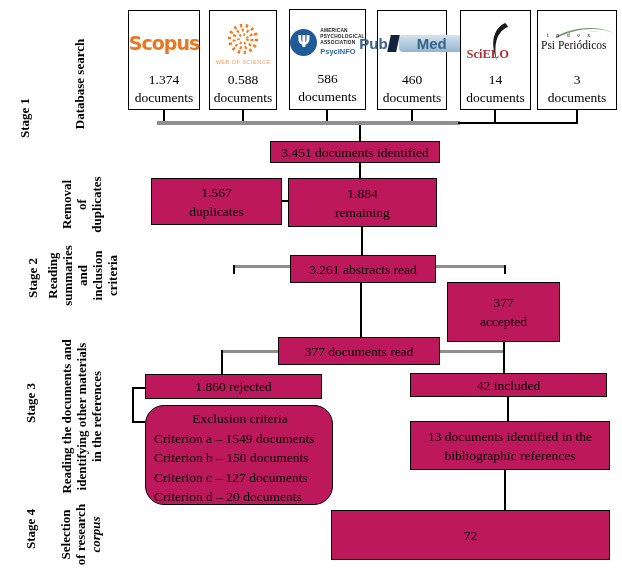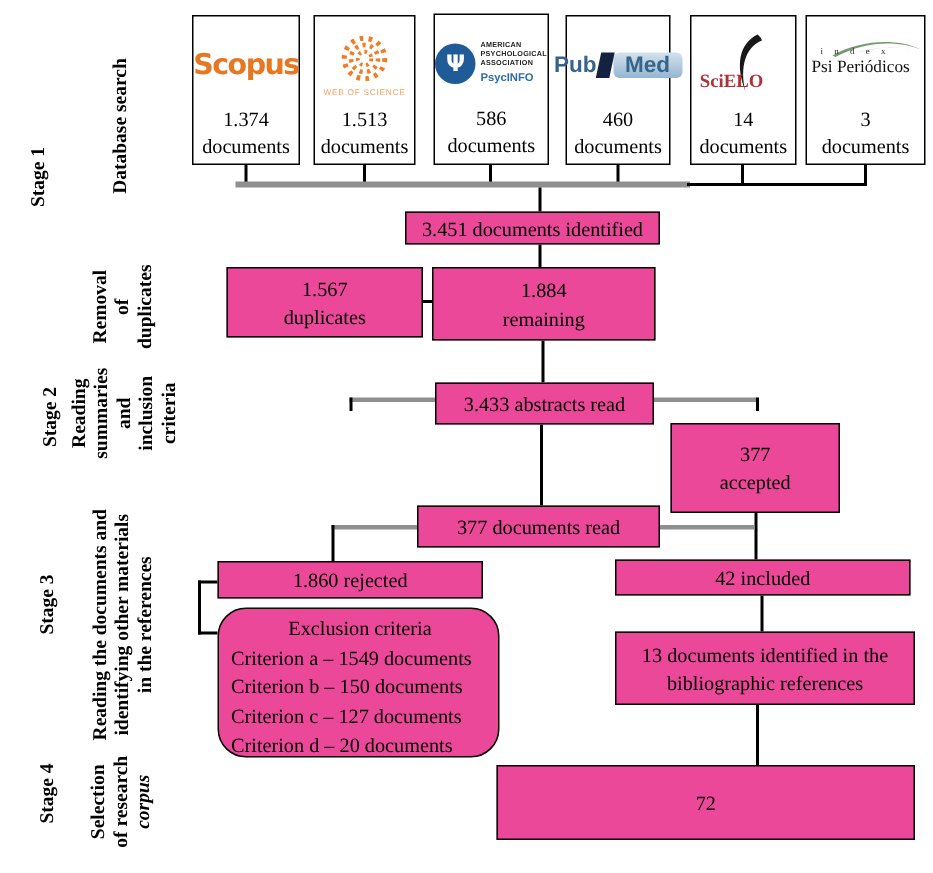--- a/index.html
+++ b/index.html
@@ -1,19 +1,19 @@
 <!DOCTYPE html>
 <html><head>
 <meta charset="utf-8">
 <style>
   html,body{margin:0;padding:0;background:#fff;}
   #canvas{position:relative;width:622px;height:582px;background:#fff;overflow:hidden;
           font-family:"Liberation Serif",serif;color:#000;}
   
-  .box{position:absolute;background:#ec4899;border:1.5px solid #000;box-sizing:border-box;
+  .box{position:absolute;background:#be185d;border:1.5px solid #000;box-sizing:border-box;
        display:flex;flex-direction:column;align-items:center;justify-content:center;
        font-size:13.5px;line-height:19px;text-align:center;}
   .box .oneline{white-space:nowrap;}
   
   .dbbox{position:absolute;top:10px;height:100px;background:#fff;border:1.5px solid #000;
          box-sizing:border-box;display:flex;flex-direction:column;align-items:center;
          justify-content:flex-start;padding-top:6px;}
   .dblogo{height:52px;display:flex;flex-direction:column;align-items:center;justify-content:center;}
   .dbcount{font-size:13.5px;line-height:18px;text-align:center;margin-top:2px;}
   
@@ -36,21 +36,21 @@
               display:flex;align-items:center;justify-content:center;
               font-family:"DejaVu Sans",sans-serif;font-size:15px;font-weight:bold;}
   .apa-col{display:flex;flex-direction:column;align-items:flex-start;}
   .apa-assoc{font-family:"Liberation Sans",sans-serif;font-weight:bold;font-size:4.8px;
              line-height:5.6px;color:#222;letter-spacing:.2px;white-space:pre-line;text-align:left;}
   .apa-prod{font-family:"Liberation Sans",sans-serif;font-weight:bold;font-size:7.5px;
             color:#2f6da8;margin-top:1.5px;}
   .pm-row{display:flex;align-items:center;}
   .pm-pub,.pm-med{font-family:"Liberation Sans",sans-serif;font-weight:bold;font-size:15px;color:#36648b;}
   .pm-book{width:9px;height:17px;background:#13233f;transform:skewX(-12deg);margin:0 1px;}
-  .pm-med{background:linear-gradient(#d4e2ee,#94b6d0);border-radius:4px;padding:0 8px;}
+  .pm-med{background:linear-gradient(#d4e2ee,#94b6d0);border-radius:4px;padding:0 18px;}
   .scielo-wrap{position:relative;width:62px;height:46px;}
   .scielo-word{position:absolute;left:2px;bottom:4px;font-weight:bold;font-size:12.5px;color:#b03238;}
   .idx-wrap{position:relative;width:76px;height:40px;}
   .idx-top{position:absolute;left:8px;top:9px;font-size:6px;letter-spacing:3px;color:#222;}
   .idx-main{position:absolute;left:2px;top:16px;font-size:11.5px;color:#111;white-space:nowrap;}
   svg{display:block;}
 </style>
 </head>
 <body>
 
@@ -95,21 +95,21 @@
       <svg width="38" height="36" viewBox="0 0 38 36">
         <g fill="none" stroke="#f47b20">
           <circle cx="19" cy="17" r="4.5" stroke-width="2.6" stroke-dasharray="1.8 2.4"></circle>
           <circle cx="19" cy="17" r="9" stroke-width="3" stroke-dasharray="2.1 3"></circle>
           <circle cx="19" cy="17" r="13.5" stroke-width="3.4" stroke-dasharray="2.4 3.6"></circle>
         </g>
       </svg>
       <div class="wos-word">WEB OF SCIENCE</div>
     </div>
     <div class="dbcount">
-      <div>1.513</div>
+      <div>0.588</div>
       <div>documents</div>
     </div>
   </div>
 
   <div class="dbbox" style="left:289px;top:9px;width:77px;height:101px;">
     <div class="dblogo">
       <div class="apa-row">
         <div class="apa-circle">Ψ</div>
         <div class="apa-col">
           <div class="apa-assoc">AMERICAN
@@ -211,21 +211,21 @@
     <div>1.567</div>
     <div>duplicates</div>
   </div>
 
   <div class="box" style="left:288px;top:178px;width:149px;height:49px;">
     <div>1.884</div>
     <div>remaining</div>
   </div>
 
   <div class="box" style="left:290px;top:255px;width:146px;height:28px;">
-    <div class="oneline">3.433 abstracts read</div>
+    <div class="oneline">3.261 abstracts read</div>
   </div>
 
 
   <div class="box" style="left:447px;top:282px;width:113px;height:60px;">
     <div>377</div>
     <div>accepted</div>
   </div>
 
   <div class="box" style="left:278px;top:337px;width:162px;height:28px;">
     <div class="oneline">377 documents read</div>

